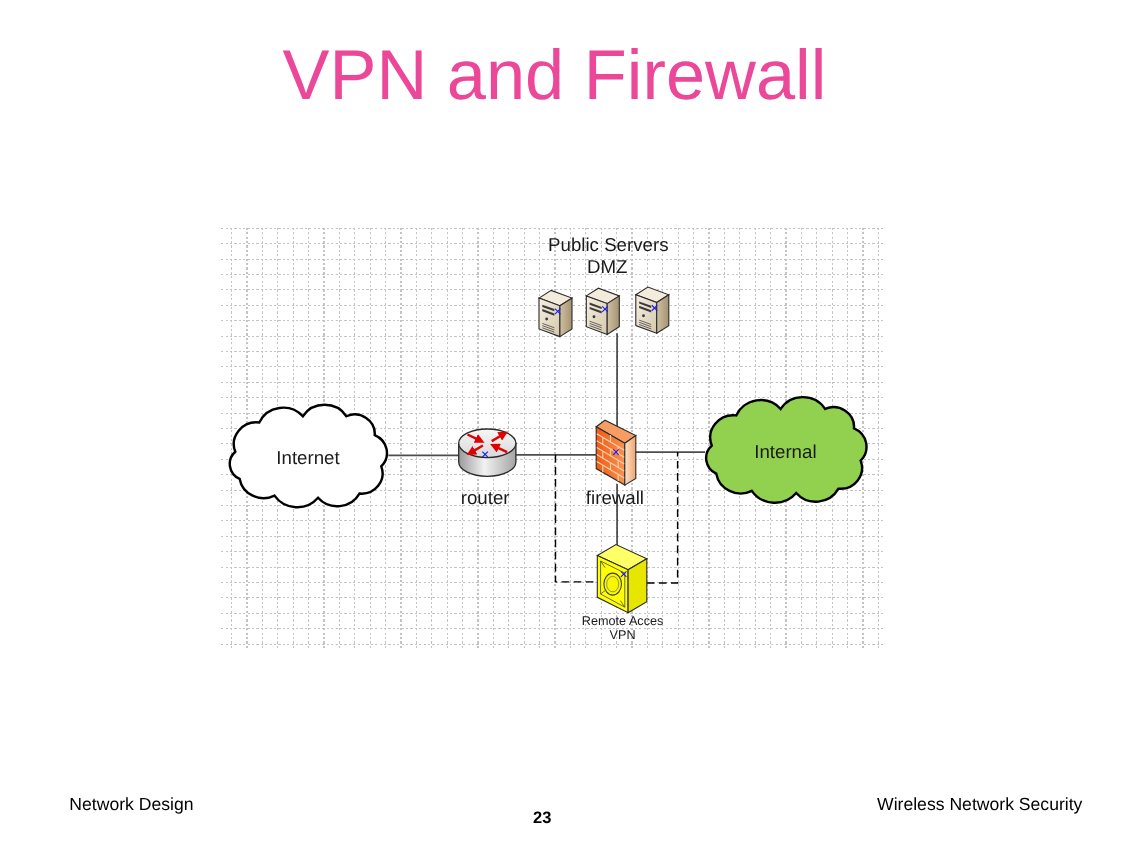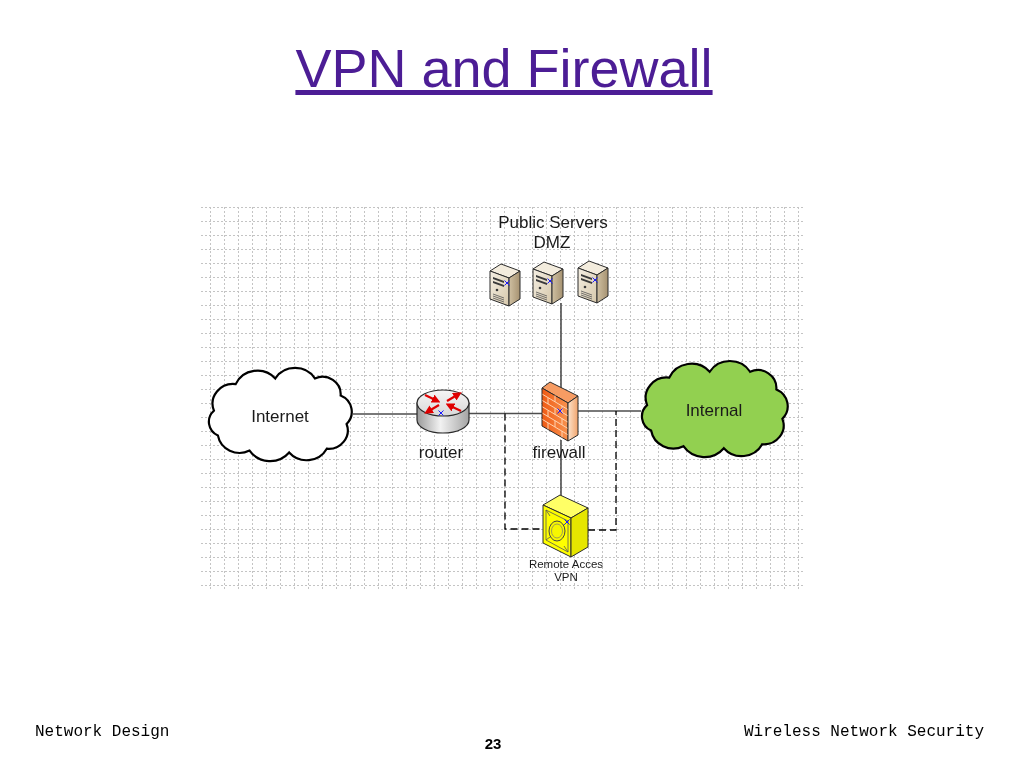--- a/index.html
+++ b/index.html
@@ -14,34 +14,34 @@
       overflow: hidden;
       font-family: "Liberation Sans", sans-serif;
     }
     .slide-title {
       position: absolute;
       left: 0;
       top: 39px;
       width: 1008px;
       text-align: center;
       font-family: "Liberation Sans", sans-serif;
-      font-size: 54px;
+      font-size: 64px;
       line-height: 58px;
-      color: #4c1d95;
+      color: #ec4899;
       white-space: nowrap;
-      text-decoration: underline;
     }
     .footer-text {
       position: absolute;
       top: 724px;
-      font-family: Liberation Mono, monospace;
+      font-family: Liberation Sans, sans-serif;
       font-size: 16px;
       line-height: 16px;
       color: #000000;
       white-space: nowrap;
+      margin-left: 28px;
     }
     .footer-left { left: 35px; }
     .footer-right { right: 40px; text-align: left; }
     .page-number {
       position: absolute;
       left: 473px;
       width: 40px;
       top: 736px;
       text-align: center;
       font-family: "Liberation Sans", sans-serif;

